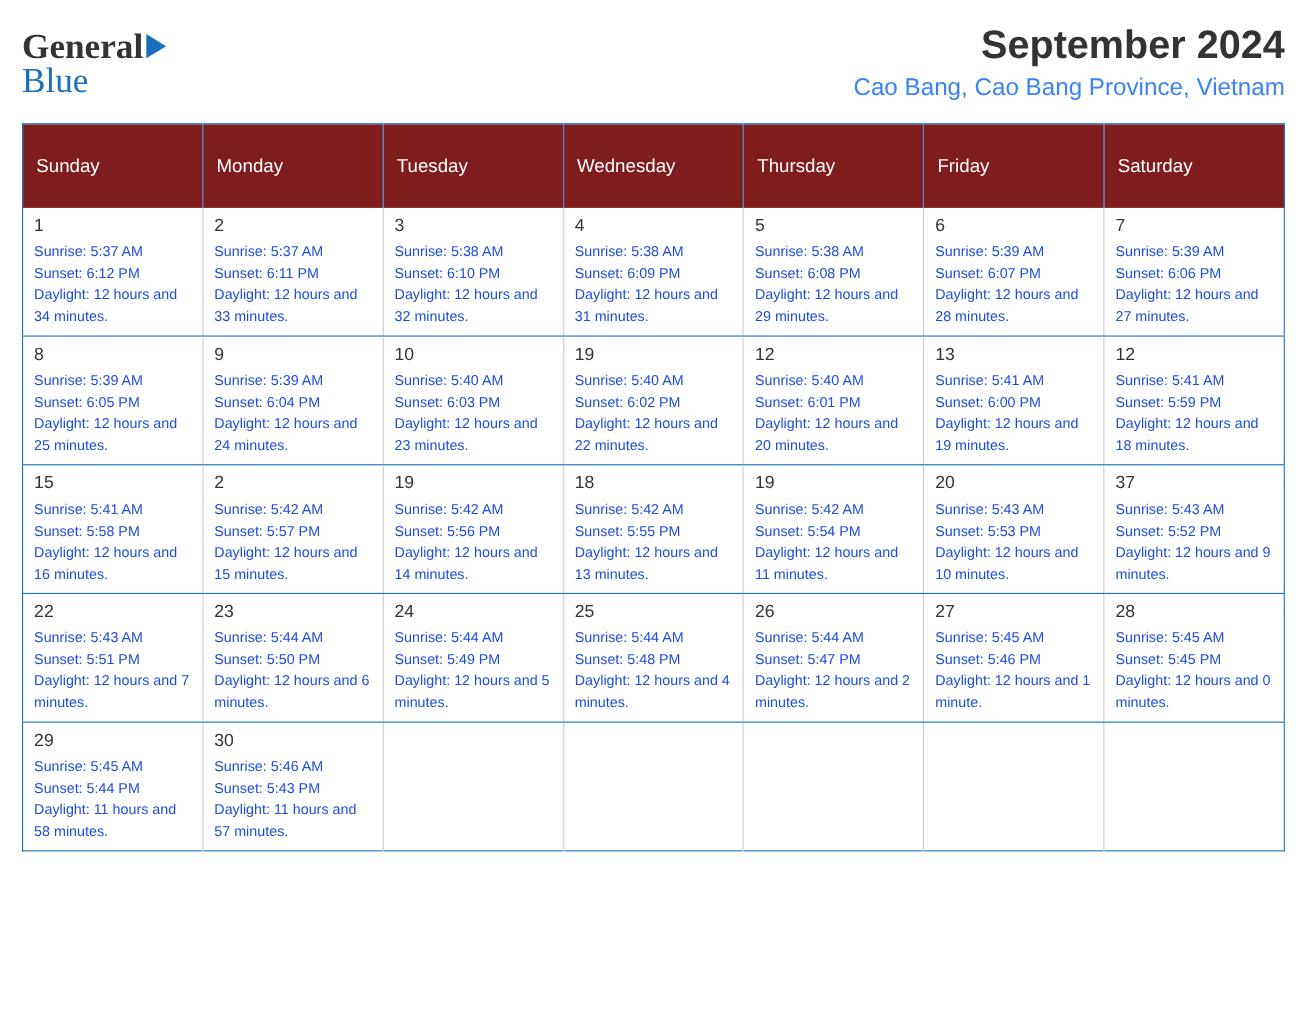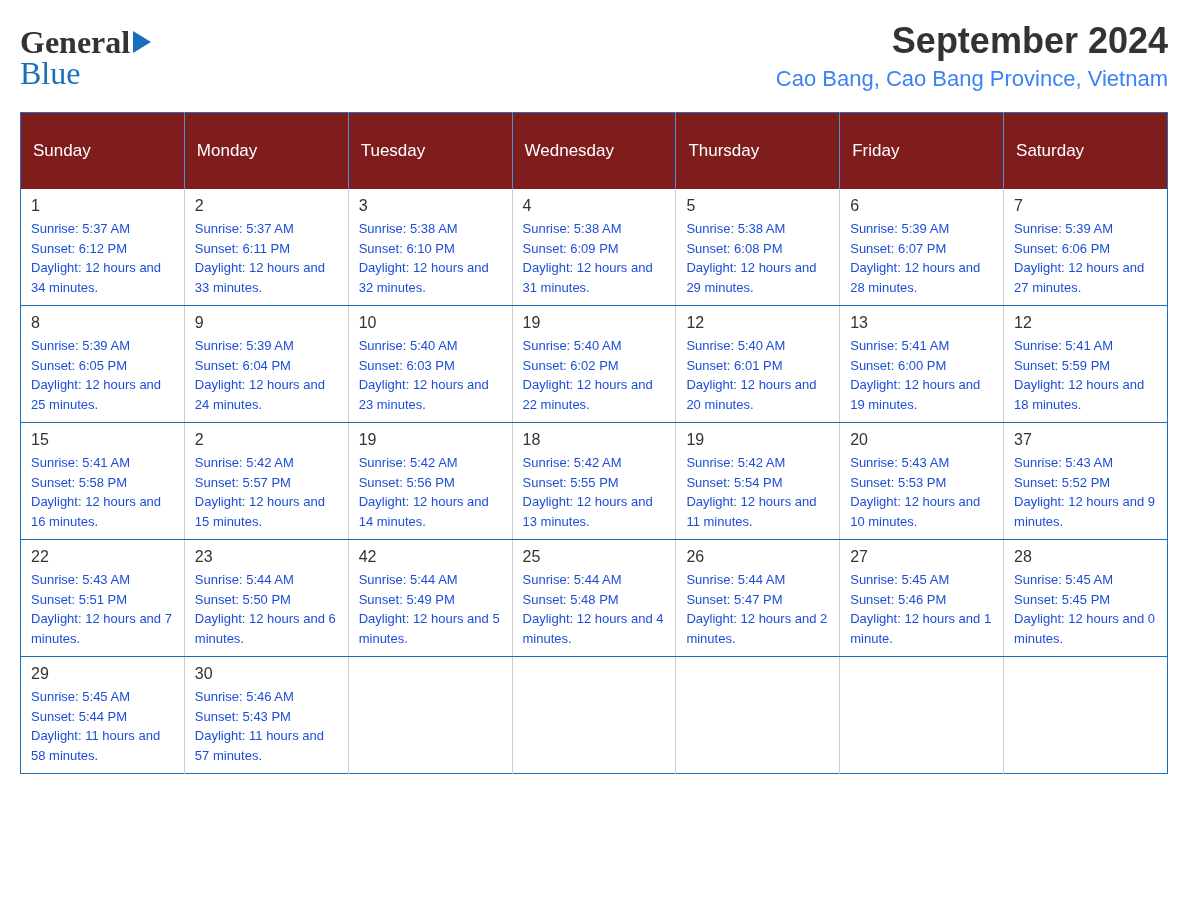--- a/index.html
+++ b/index.html
@@ -210,21 +210,21 @@
       <tr>
         <td>
           <span class="day-number">22</span>
           <div class="day-info">Sunrise: 5:43 AM<br>Sunset: 5:51 PM<br>Daylight: 12 hours and 7 minutes.</div>
         </td>
         <td>
           <span class="day-number">23</span>
           <div class="day-info">Sunrise: 5:44 AM<br>Sunset: 5:50 PM<br>Daylight: 12 hours and 6 minutes.</div>
         </td>
         <td>
-          <span class="day-number">42</span>
+          <span class="day-number">24</span>
           <div class="day-info">Sunrise: 5:44 AM<br>Sunset: 5:49 PM<br>Daylight: 12 hours and 5 minutes.</div>
         </td>
         <td>
           <span class="day-number">25</span>
           <div class="day-info">Sunrise: 5:44 AM<br>Sunset: 5:48 PM<br>Daylight: 12 hours and 4 minutes.</div>
         </td>
         <td>
           <span class="day-number">26</span>
           <div class="day-info">Sunrise: 5:44 AM<br>Sunset: 5:47 PM<br>Daylight: 12 hours and 2 minutes.</div>
         </td>

